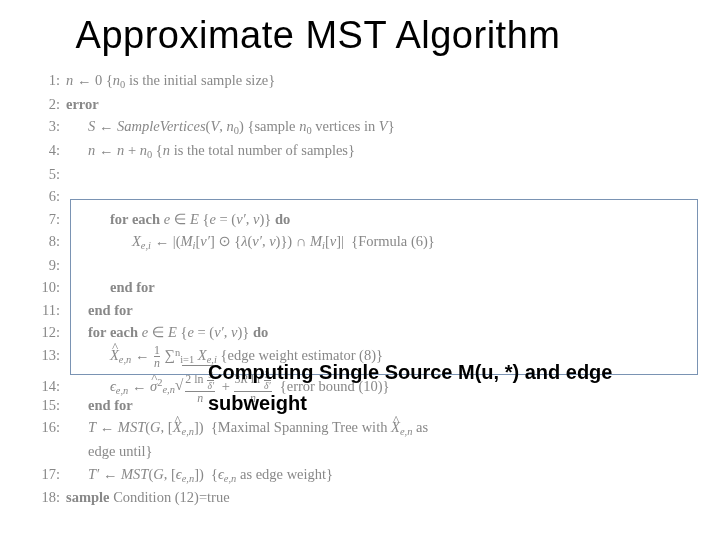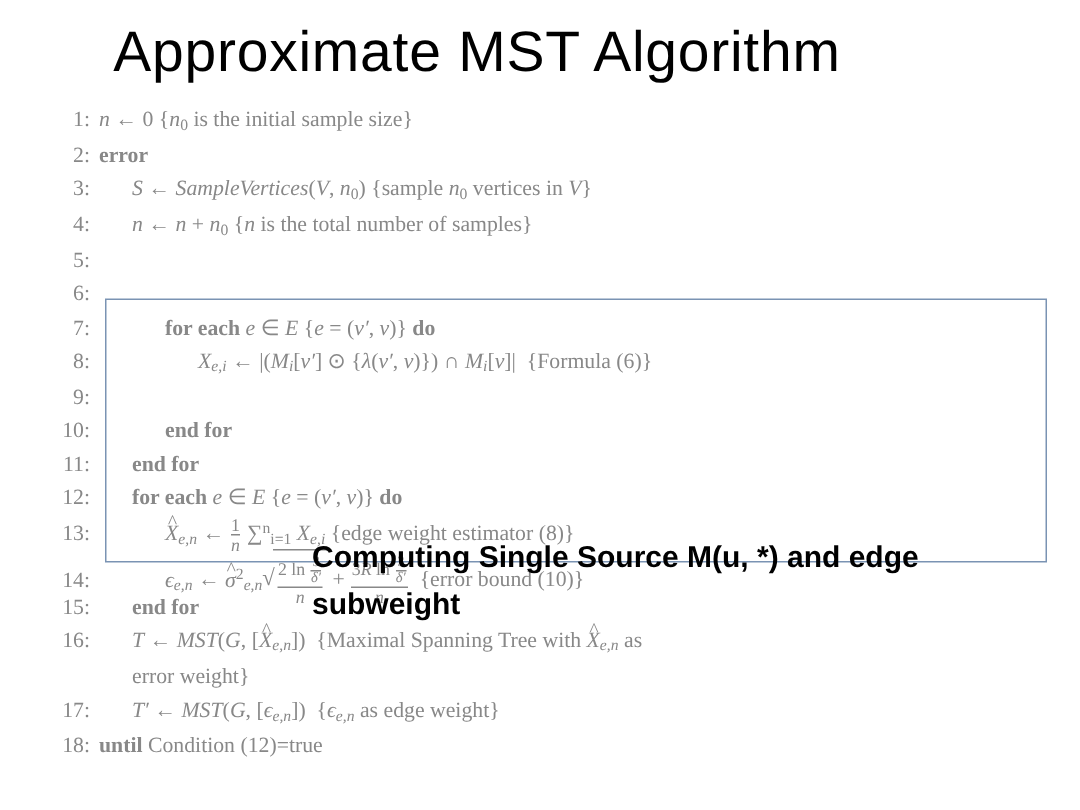--- a/index.html
+++ b/index.html
@@ -165,27 +165,27 @@
     <div class="ln">
         <span class="num">15:</span>
         <span class="body i1"><span class="bf">end for</span></span>
       </div>
     <div class="ln">
         <span class="num">16:</span>
         <span class="body i1"><span class="it">T</span> ← <span class="it">MST</span>(<span class="it">G</span>, [<span class="hat it">X</span><sub><span class="it">e,n</span></sub>])&nbsp;&nbsp;{Maximal Spanning Tree with <span class="hat it">X</span><sub><span class="it">e,n</span></sub> as</span>
       </div>
     <div class="ln">
         <span class="num"></span>
-        <span class="body i1">error weight}</span>
+        <span class="body i1">edge until}</span>
       </div>
     <div class="ln">
         <span class="num">17:</span>
         <span class="body i1"><span class="it">T′</span> ← <span class="it">MST</span>(<span class="it">G</span>, [<span class="it">ϵ<sub>e,n</sub></span>])&nbsp;&nbsp;{<span class="it">ϵ<sub>e,n</sub></span> as edge weight}</span>
       </div>
     <div class="ln">
         <span class="num">18:</span>
-        <span class="body"><span class="bf">until</span> Condition (12)=true</span>
+        <span class="body"><span class="bf">sample</span> Condition (12)=true</span>
       </div>
 
     <div class="highlight-box"></div>
     <div class="annot">Computing Single Source M(u, *) and edge subweight</div>
   </div>
 </div>
 
 </body></html>

